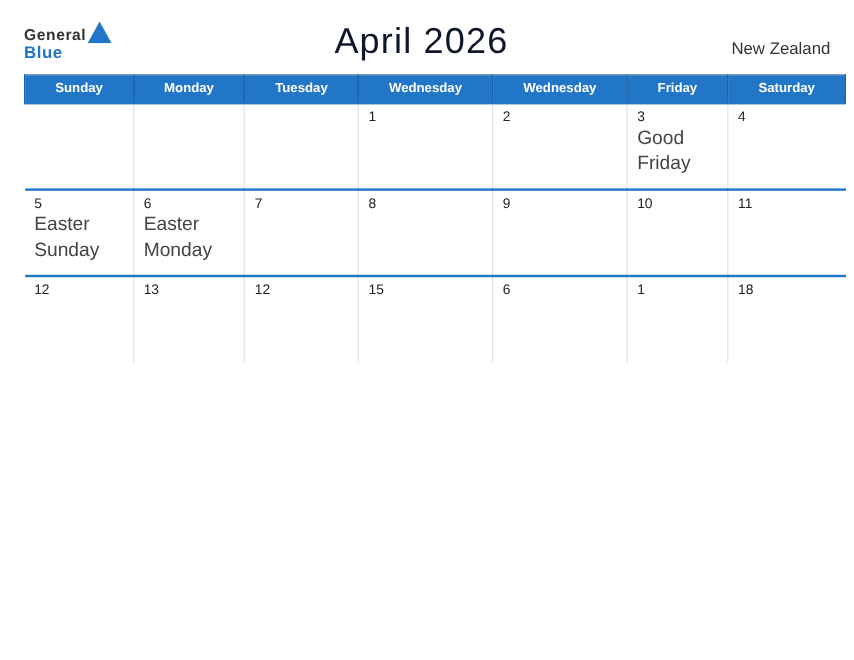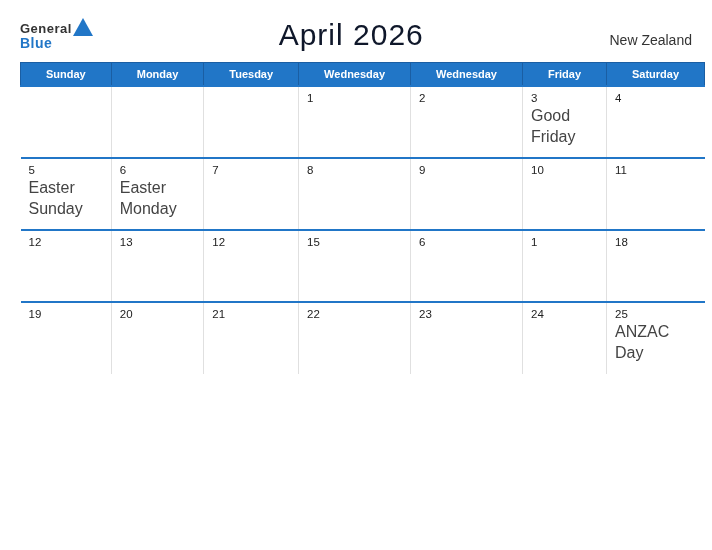--- a/index.html
+++ b/index.html
@@ -189,36 +189,15 @@
           <td>
             <span class="day-num">6</span>
           </td>
           <td>
             <span class="day-num">1</span>
           </td>
           <td>
             <span class="day-num">18</span>
           </td>
         </tr>
-        <tr>
-          <td>
-            <span class="day-num">19</span>
-          </td>
-          <td>
-            <span class="day-num">20</span>
-          </td>
-          <td>
-            <span class="day-num">21</span>
-          </td>
-          <td>
-            <span class="day-num">22</span>
-          </td>
-          <td>
-            <span class="day-num">23</span>
-          </td>
-          <td>
-            <span class="day-num">24</span>
-          </td>
-          <td><span class="day-num">25</span><span class="holiday">ANZAC Day</span></td>
-        </tr>
       </tbody>
   </table>
 </div>
 
 </body></html>

